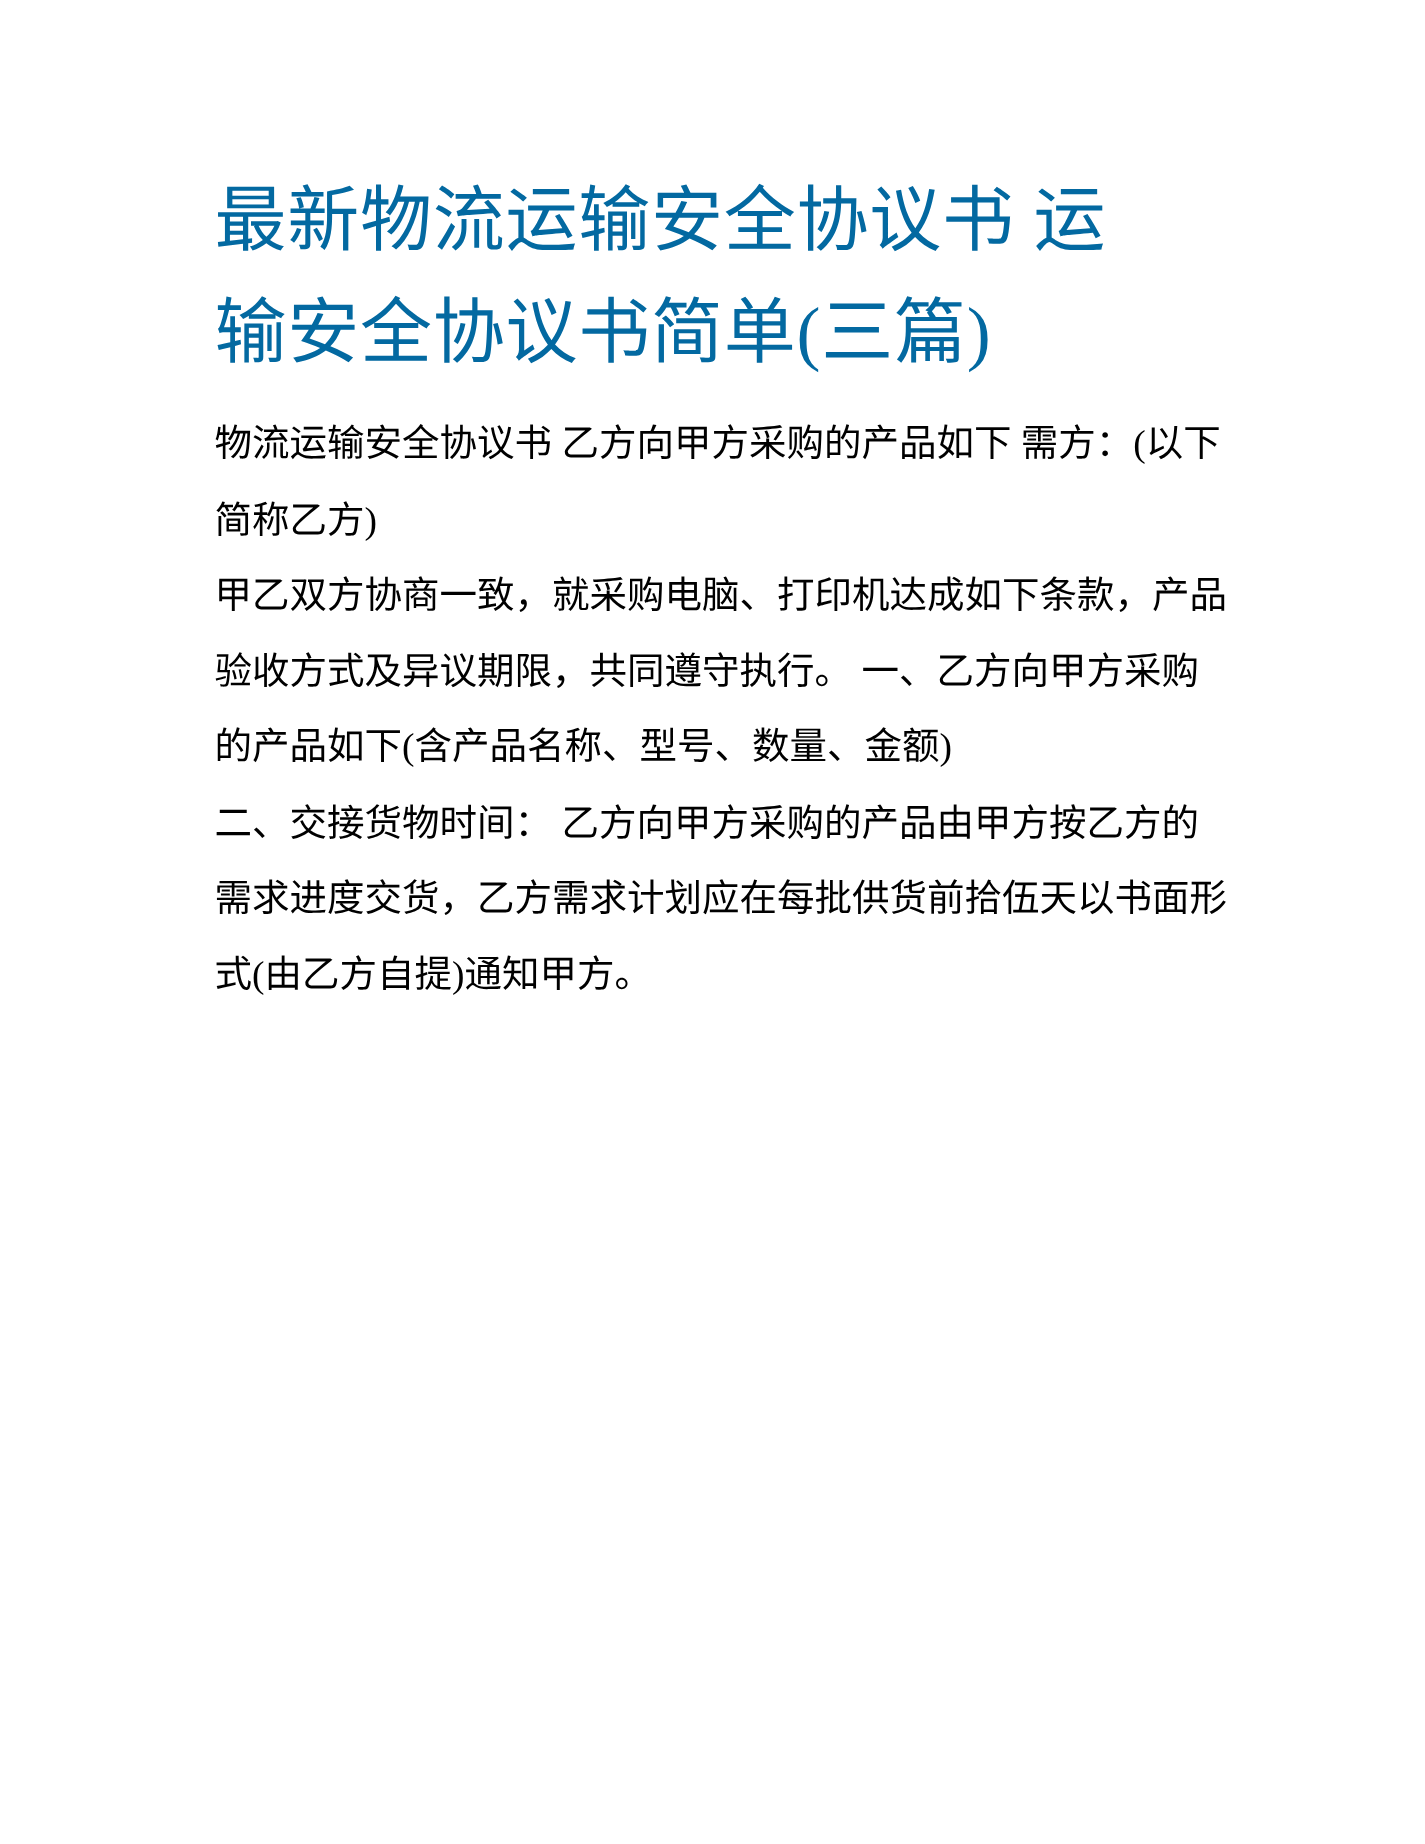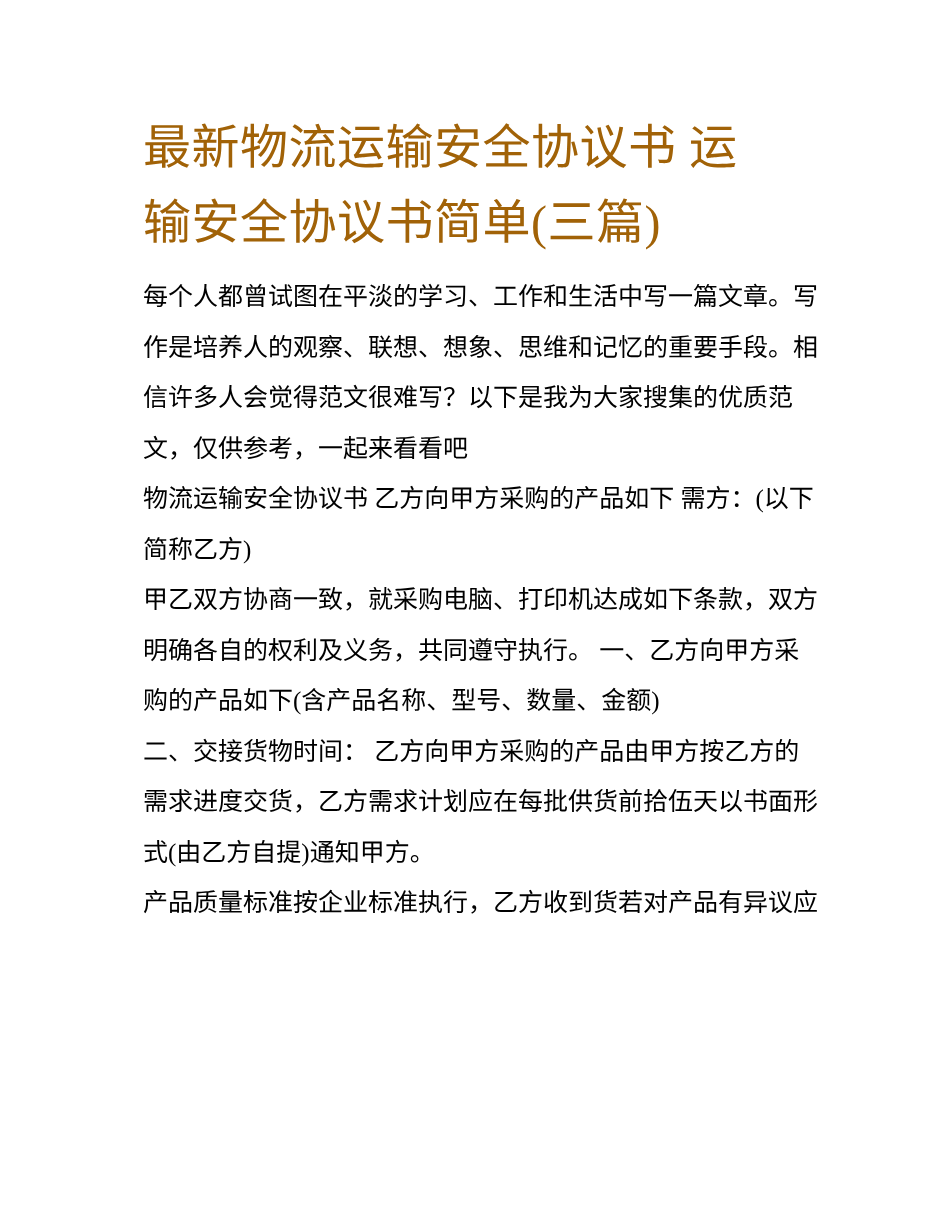--- a/index.html
+++ b/index.html
@@ -22,40 +22,38 @@
     top: 110px;
     width: 680px;
   }
   .doc-title {
     width: 620px;
     margin: 0 0 12px 0;
     font-size: 48px;
     line-height: 75px;
     font-weight: 400;
     letter-spacing: 0.5px;
-    color: #a16207;
+    color: #0369a1;
     word-break: break-all;
   }
   .doc-body p {
     margin: 0;
     font-size: 25px;
     line-height: 50.5px;
     letter-spacing: 0;
     color: #000000;
     word-break: break-all;
     text-align: left;
   }
 </style>
 </head>
 <body>
 
 <div class="page">
   <div class="content">
     <h1 class="doc-title">最新物流运输安全协议书 运输安全协议书简单(三篇)</h1>
     <div class="doc-body">
-      <p>每个人都曾试图在平淡的学习、工作和生活中写一篇文章。写作是培养人的观察、联想、想象、思维和记忆的重要手段。相信许多人会觉得范文很难写？以下是我为大家搜集的优质范文，仅供参考，一起来看看吧</p>
       <p>物流运输安全协议书 乙方向甲方采购的产品如下 需方：(以下简称乙方)</p>
-      <p>甲乙双方协商一致，就采购电脑、打印机达成如下条款，双方明确各自的权利及义务，共同遵守执行。 一、乙方向甲方采购的产品如下(含产品名称、型号、数量、金额)</p>
+      <p>甲乙双方协商一致，就采购电脑、打印机达成如下条款，产品验收方式及异议期限，共同遵守执行。 一、乙方向甲方采购的产品如下(含产品名称、型号、数量、金额)</p>
       <p>二、交接货物时间： 乙方向甲方采购的产品由甲方按乙方的需求进度交货，乙方需求计划应在每批供货前拾伍天以书面形式(由乙方自提)通知甲方。</p>
-      <p>产品质量标准按企业标准执行，乙方收到货若对产品有异议应</p>
     </div>
   </div>
 </div>
 
 </body></html>

